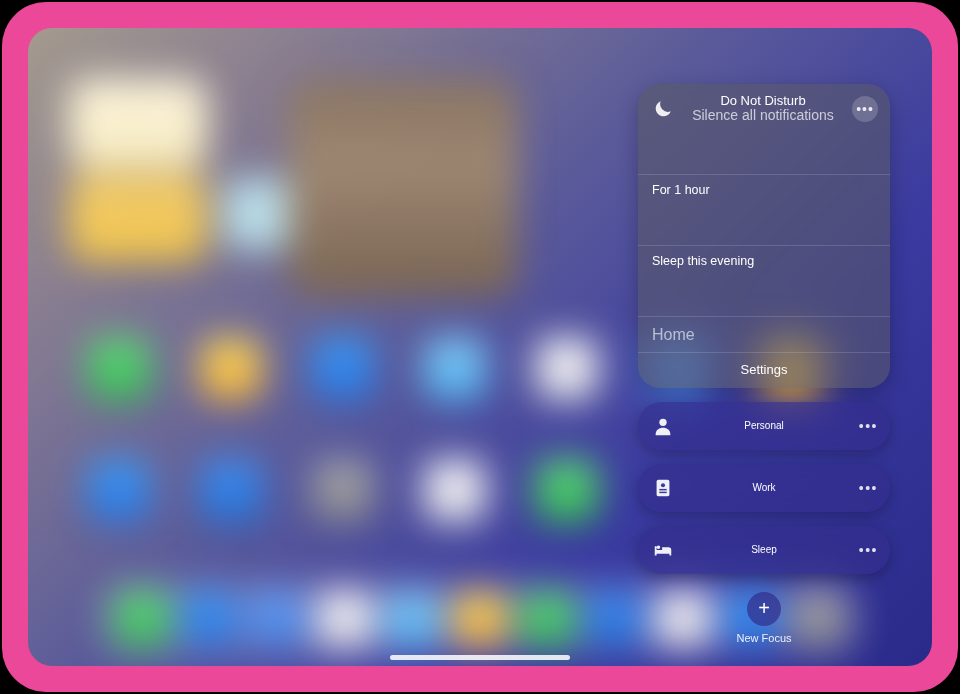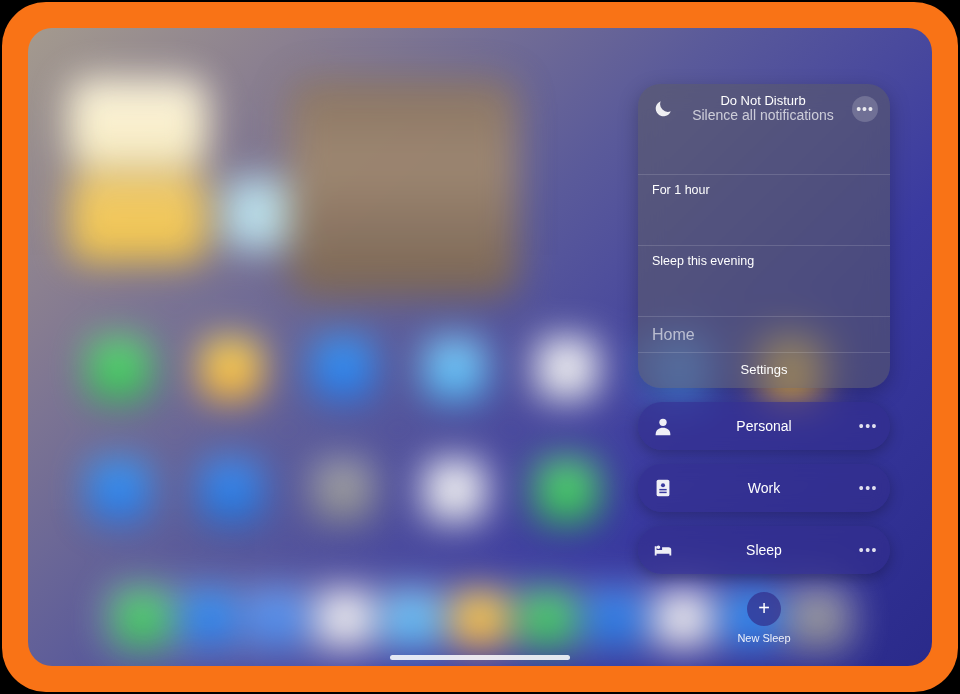--- a/index.html
+++ b/index.html
@@ -5,21 +5,21 @@
     * { margin: 0; padding: 0; box-sizing: border-box; }
     body {
       width: 960px; height: 694px;
       font-family: -apple-system, BlinkMacSystemFont, "Segoe UI", sans-serif;
       background: #000;
       display: flex; align-items: center; justify-content: center;
       overflow: hidden;
     }
     .device-frame {
       width: 956px; height: 690px;
-      background: #f97316;
+      background: #ec4899;
       border-radius: 44px;
       padding: 26px;
       position: relative;
     }
     .screen {
       width: 100%; height: 100%;
       border-radius: 24px;
       background: linear-gradient(135deg, #a49a8e 0%, #8a7f90 18%, #5a5a9a 45%, #3a3aa0 70%, #2a2a8a 100%);
       position: relative;
       overflow: hidden;
@@ -122,21 +122,21 @@
       padding: 0 12px 0 14px;
       box-shadow: 0 4px 14px rgba(0,0,0,.25);
     }
     .focus-pill .pill-icon {
       width: 22px; height: 22px; flex: none;
       display: flex; align-items: center; justify-content: center;
       color: rgba(255,255,255,0.92);
     }
     .focus-pill .pill-icon svg { width: 100%; height: 100%; }
     .focus-pill .label {
-      flex: 1; text-align: center; font-size: 14px; font-weight: 500;
+      flex: 1; text-align: center; font-size: 10px; font-weight: 500;
     }
     .focus-pill .pill-more {
       width: 24px; text-align: right; font-size: 14px; letter-spacing: 1.5px;
       color: rgba(255,255,255,0.85);
     }
 
     .new-focus {
       display: flex; flex-direction: column; align-items: center; gap: 6px;
       margin-top: 4px;
     }
@@ -258,20 +258,20 @@
             </svg>
         </span>
         <span class="label">Sleep</span>
         <span class="pill-more">•••</span>
       </div>
 
       <div class="new-focus">
         <div class="new-focus-btn">
           <span>+</span>
         </div>
-        <div class="new-focus-label">New Sleep</div>
+        <div class="new-focus-label">New Focus</div>
       </div>
 
     </div>
 
     <div class="home-indicator"></div>
   </div>
 </div>
 
 </body></html>

